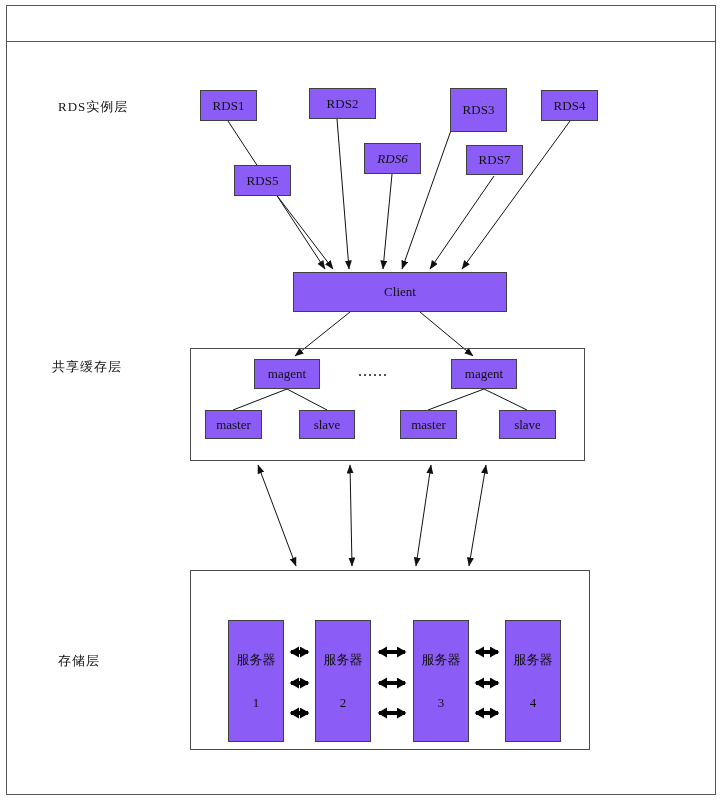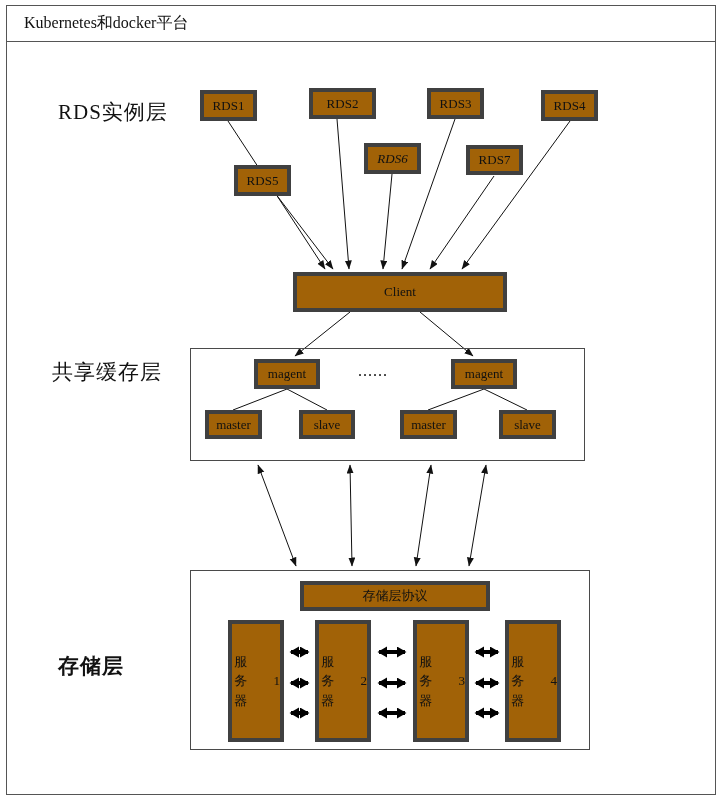--- a/index.html
+++ b/index.html
@@ -4,45 +4,44 @@
 <style>
   html,body{margin:0;padding:0;background:#fff;}
   .canvas{
     position:relative;width:722px;height:800px;background:#fff;
     font-family:"Liberation Serif","DejaVu Serif",serif;color:#111;
     overflow:hidden;
   }
   .frame{position:absolute;left:6px;top:5px;right:6px;bottom:5px;border:1px solid #555;}
   .top-divider{position:absolute;left:6px;right:6px;top:41px;border-top:1px solid #555;}
   .title{position:absolute;left:24px;top:13px;font-size:16px;}
-  .layer-label{position:absolute;font-size:21px;letter-spacing:1px;}
+  .layer-label{position:absolute;font-size:13px;letter-spacing:1px;}
   .box{
-    position:absolute;border:4px solid #404040;background:#a16207;
+    position:absolute;border:1px solid #404040;background:#8b5cf6;
     display:flex;align-items:center;justify-content:center;
     font-size:13px;text-align:center;box-sizing:border-box;
   }
   .container-box{position:absolute;border:1px solid #4a4a4a;background:transparent;box-sizing:border-box;}
   .ellipsis{position:absolute;font-size:16px;letter-spacing:1px;}
   .server .num{display:block;}
-  .server{flex-direction:row;line-height:1.5;gap:24px;}
+  .server{flex-direction:column;line-height:1.5;gap:24px;}
   svg.connectors{position:absolute;left:0;top:0;width:722px;height:800px;}
 </style>
 </head>
 <body>
 
 <div class="canvas">
 
   <div class="frame"></div>
   <div class="top-divider"></div>
 
-  <div class="title">Kubernetes和docker平台</div>
 
   <div class="layer-label" style="left:58px;top:98px;">RDS实例层</div>
   <div class="layer-label" style="left:52px;top:358px;">共享缓存层</div>
-  <div class="layer-label" style="left:58px;top:652px;font-weight:bold;">存储层</div>
+  <div class="layer-label" style="left:58px;top:652px;">存储层</div>
 
   <svg class="connectors" viewBox="0 0 722 800">
     <defs>
       <marker id="arr" markerWidth="11" markerHeight="9" refX="8.5" refY="3.5" orient="auto-start-reverse" markerUnits="userSpaceOnUse">
         <path d="M0,0 L9,3.5 L0,7 z" fill="#111"></path>
       </marker>
       <marker id="thickarr" markerWidth="12" markerHeight="13" refX="8" refY="5.5" orient="auto-start-reverse" markerUnits="userSpaceOnUse">
         <path d="M0,0 L9.5,5.5 L0,11 z" fill="#000"></path>
       </marker>
     </defs>
@@ -76,39 +75,38 @@
     <line x1="379" y1="683" x2="405" y2="683" stroke="#000" stroke-width="4" marker-start="url(#thickarr)" marker-end="url(#thickarr)"></line>
     <line x1="379" y1="713" x2="405" y2="713" stroke="#000" stroke-width="4" marker-start="url(#thickarr)" marker-end="url(#thickarr)"></line>
 
     <line x1="476" y1="652" x2="498" y2="652" stroke="#000" stroke-width="4" marker-start="url(#thickarr)" marker-end="url(#thickarr)"></line>
     <line x1="476" y1="683" x2="498" y2="683" stroke="#000" stroke-width="4" marker-start="url(#thickarr)" marker-end="url(#thickarr)"></line>
     <line x1="476" y1="713" x2="498" y2="713" stroke="#000" stroke-width="4" marker-start="url(#thickarr)" marker-end="url(#thickarr)"></line>
   </svg>
 
   <div class="box" style="left:200px;top:90px;width:57px;height:31px;">RDS1</div>
   <div class="box" style="left:309px;top:88px;width:67px;height:31px;">RDS2</div>
-  <div class="box" style="left:427px;top:88px;width:57px;height:31px;">RDS3</div>
+  <div class="box" style="left:450px;top:88px;width:57px;height:44px;">RDS3</div>
   <div class="box" style="left:541px;top:90px;width:57px;height:31px;">RDS4</div>
   <div class="box" style="left:234px;top:145px;width:57px;height:31px;margin-top:20px;">RDS5</div>
   <div class="box" style="left:364px;top:143px;width:57px;height:31px;font-style:italic;">RDS6</div>
   <div class="box" style="left:466px;top:145px;width:57px;height:30px;">RDS7</div>
 
   <div class="box" style="left:293px;top:272px;width:214px;height:40px;">Client</div>
 
   <div class="container-box" style="left:190px;top:348px;width:395px;height:113px;"></div>
   <div class="box" style="left:254px;top:359px;width:66px;height:30px;">magent</div>
   <div class="ellipsis" style="left:358px;top:362px;">......</div>
   <div class="box" style="left:451px;top:359px;width:66px;height:30px;">magent</div>
   <div class="box" style="left:205px;top:410px;width:57px;height:29px;">master</div>
   <div class="box" style="left:299px;top:410px;width:56px;height:29px;">slave</div>
   <div class="box" style="left:400px;top:410px;width:57px;height:29px;">master</div>
   <div class="box" style="left:499px;top:410px;width:57px;height:29px;">slave</div>
 
   <div class="container-box" style="left:190px;top:570px;width:400px;height:180px;"></div>
-  <div class="box" style="left:300px;top:581px;width:190px;height:30px;">存储层协议</div>
 
   <div class="box server" style="left:228px;top:620px;width:56px;height:122px;">
     <span>服务器</span>
     <span class="num">1</span>
   </div>
   <div class="box server" style="left:315px;top:620px;width:56px;height:122px;">
     <span>服务器</span>
     <span class="num">2</span>
   </div>
   <div class="box server" style="left:413px;top:620px;width:56px;height:122px;">

